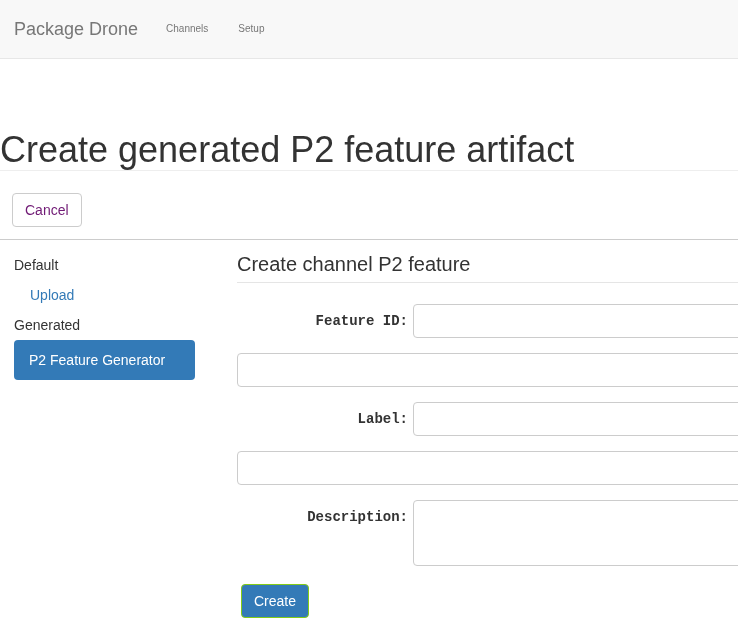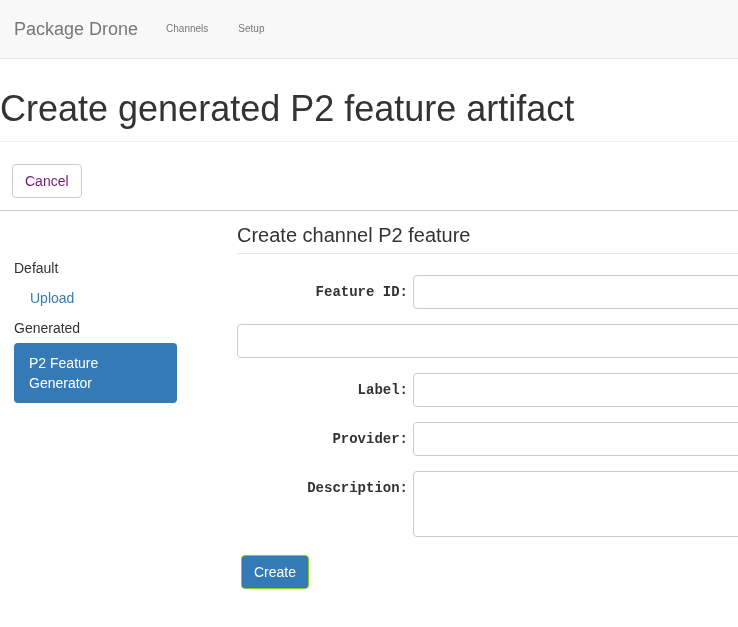--- a/index.html
+++ b/index.html
@@ -19,45 +19,45 @@
   .navbar-brand {
     font-size: 18px; color: #777777; padding: 0 13px 0 14px;
     line-height: 50px; cursor: pointer;
   }
   .navbar-nav { display: flex; list-style: none; margin: 0; padding: 0; }
   .navbar-nav .nav-link {
     display: block; padding: 15px; color: #777777; font-size: 10px;
     text-decoration: none; line-height: 20px; cursor: pointer;
   }
   
-  .page-header { margin-top: 30px; padding-bottom: 12px; border-bottom: 1px solid #eeeeee; }
+  .page-header { margin-top: 71px; padding-bottom: 0; border-bottom: 1px solid #eeeeee; }
   .page-header h1 {
     margin: 0; font-size: 36px; font-weight: 400; line-height: 40px; color: #333333;
   }
   
   .toolbar { margin: 22px 0 0 12px; }
   .btn {
     display: inline-block; padding: 6px 12px; font-size: 14px; line-height: 20px;
     border-radius: 4px; cursor: pointer; text-align: center;
     font-family: inherit;
   }
   .btn-default { background: #ffffff; border: 1px solid #cccccc; color: #701a75; }
   .btn-primary { background: #337ab7; border: 1px solid #84cc16; color: #ffffff; }
   hr.separator { border: none; border-top: 1px solid #cccccc; margin: 12px 0 0 0; }
   
   .content-row { display: flex; margin-top: 10px; align-items: flex-start; }
-  .sidebar { width: 222px; flex: none; margin-top: 32px; }
+  .sidebar { width: 222px; flex: none; }
   .side-nav { list-style: none; margin: 0; padding: 0; }
   .side-header { padding: 8px 15px 7px 14px; color: #333333; line-height: 15px; }
   .side-link {
     display: block; padding: 8px 15px 7px 30px; line-height: 15px;
     color: #337ab7; text-decoration: none; cursor: pointer;
   }
   .side-pill {
-    display: block; margin-left: 14px; width: 163px;
+    display: block; margin-left: 14px; width: 181px;
     background: #337ab7; color: #ffffff; border-radius: 4px;
     padding: 10px 15px; line-height: 20px; cursor: pointer;
   }
   .main { margin-left: 15px; width: 536px; flex: none; }
   .form-legend {
     font-size: 20px; font-weight: 400; line-height: 27px; color: #333333;
     padding: 1px 0 4px 0; border-bottom: 1px solid #e5e5e5; margin: 0 0 21px 0;
     width: 100%;
   }
   
@@ -135,21 +135,20 @@
       </div>
 
       <div class="form-row">
         <label class="label-col">Label:</label>
         <div class="input-col">
           <input type="text" class="form-control" value="" style="">
         </div>
       </div>
 
       <div class="form-row">
-        <label class="label-col">Provider:</label>
         <div class="input-col">
           <input type="text" class="form-control" value="" style="">
         </div>
       </div>
 
       <div class="form-row">
         <label class="label-col">Description:</label>
         <div class="input-col">
           <textarea class="form-control" style=""></textarea>
         </div>

